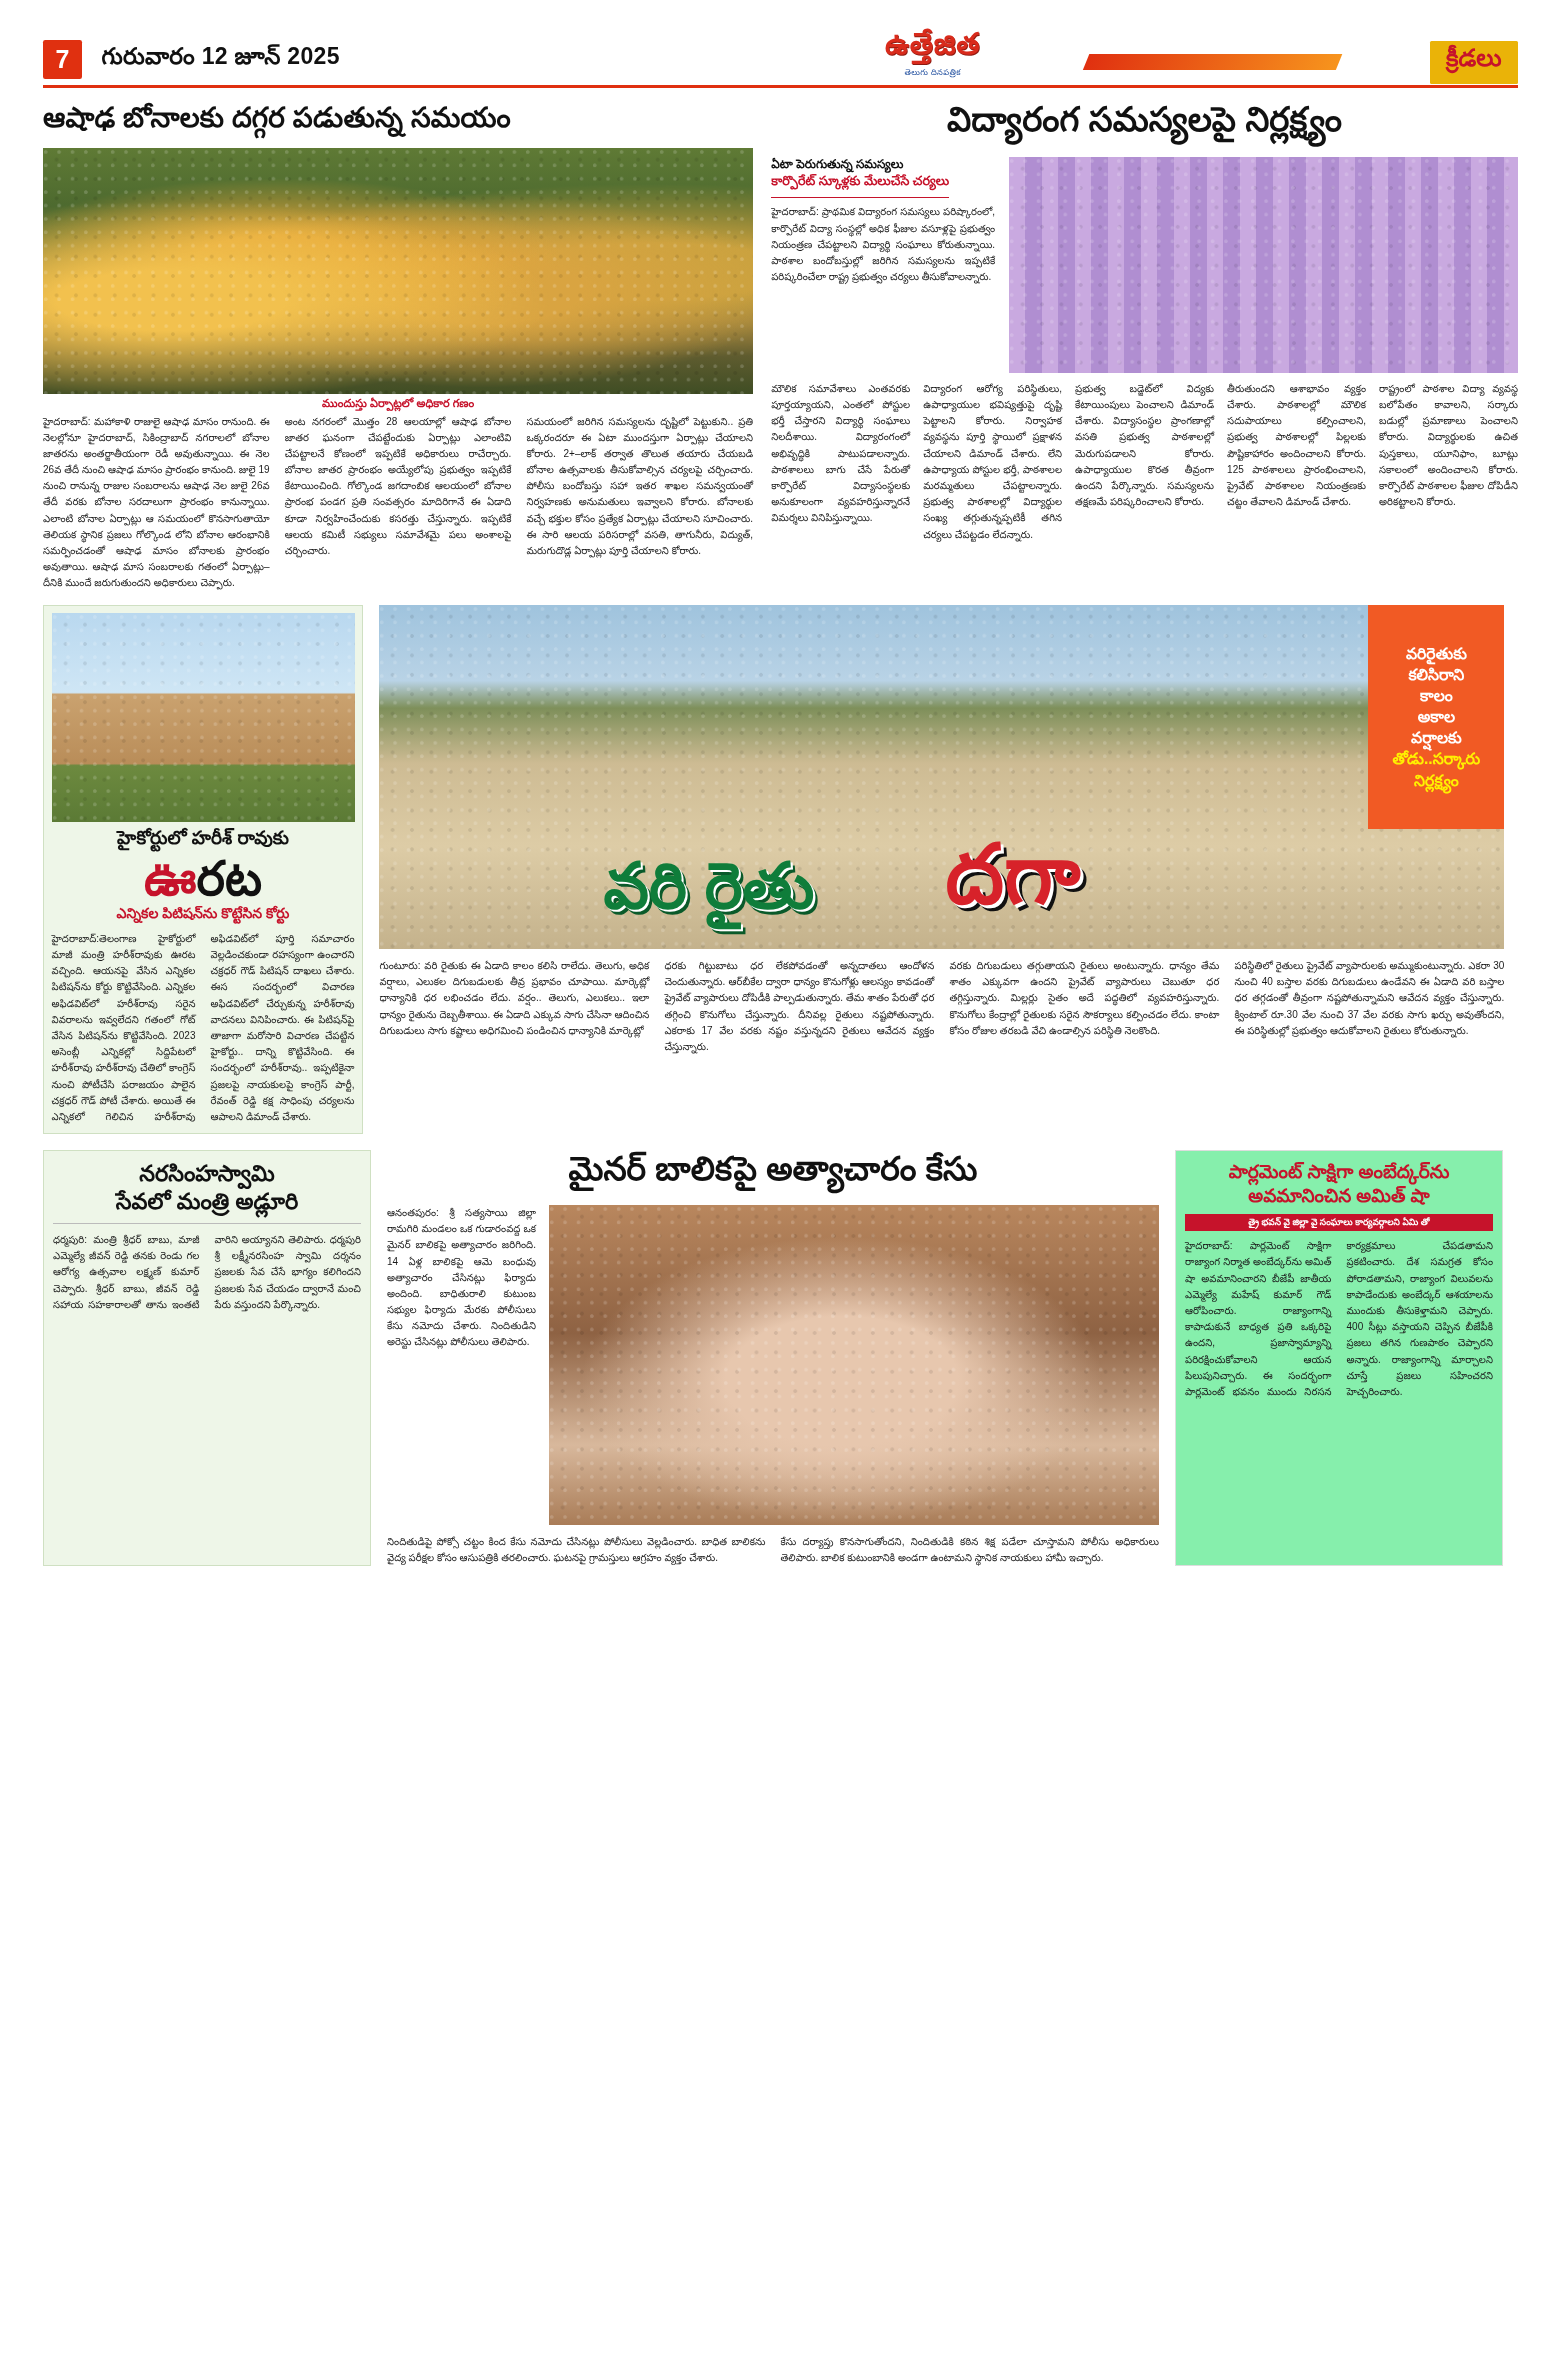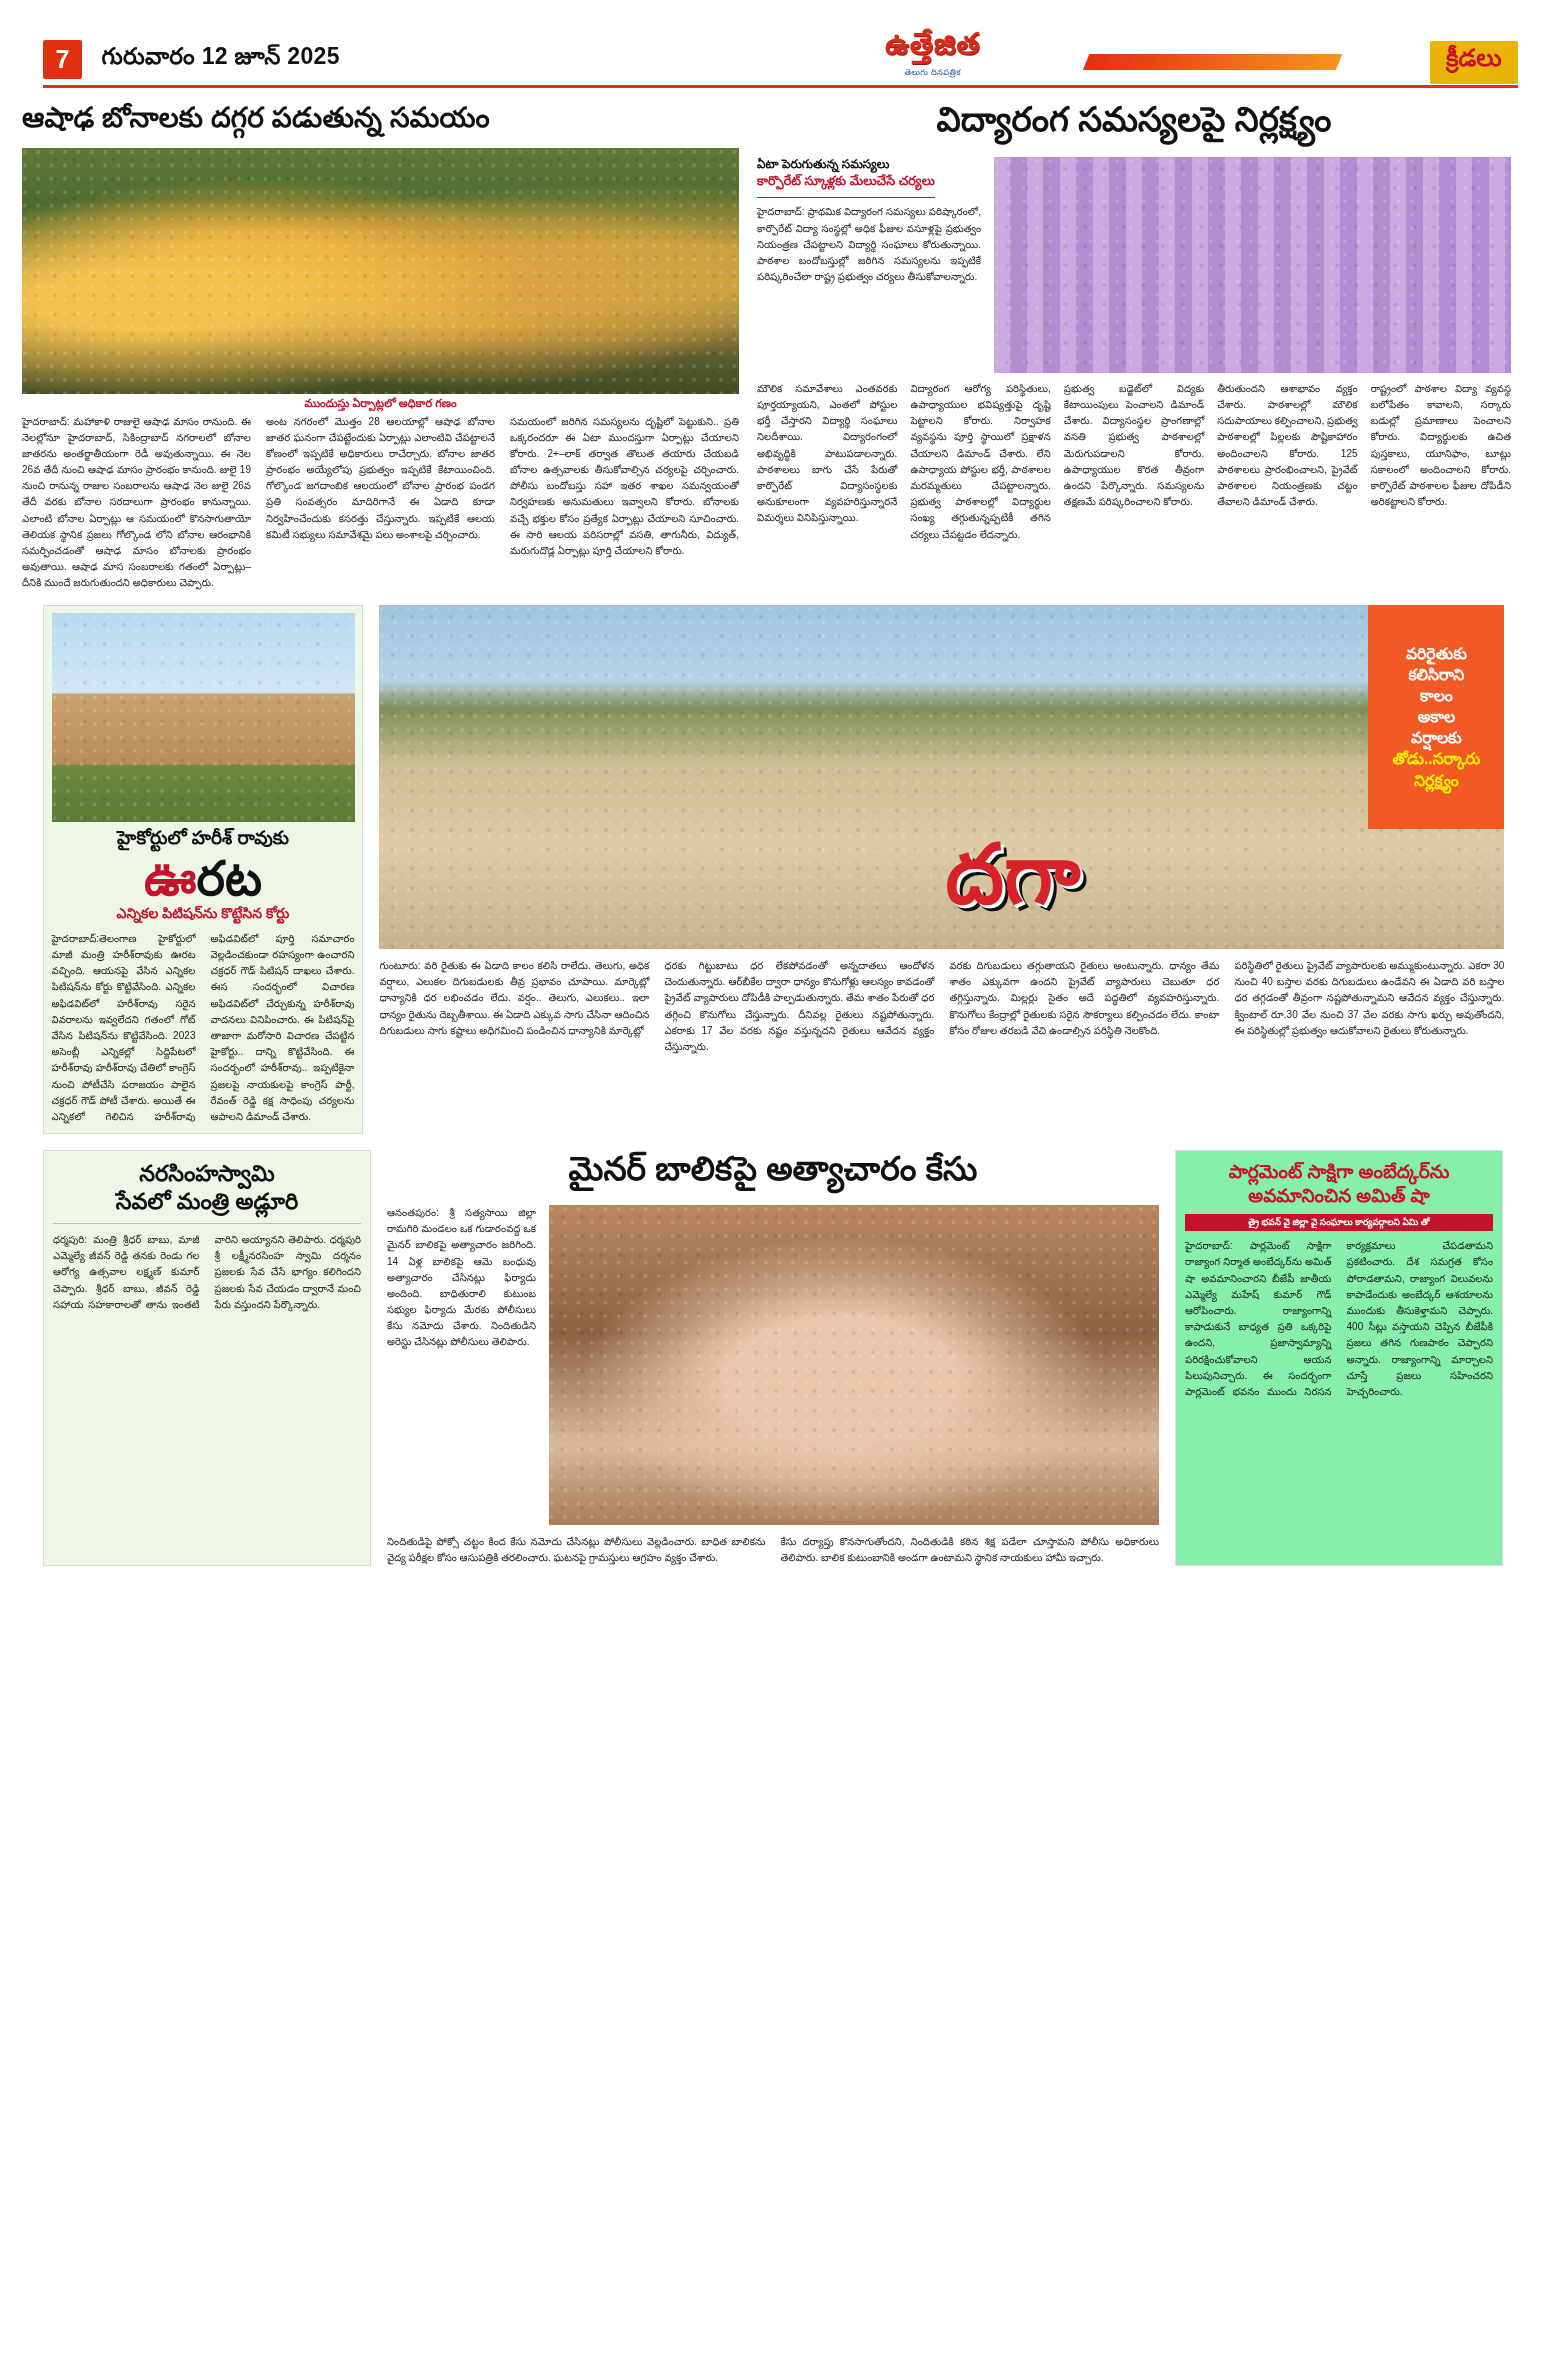--- a/index.html
+++ b/index.html
@@ -95,21 +95,21 @@
     font-weight: bold;
     color:#c6132b;
     border-bottom: 1.5px solid #c6132b;
     display:inline-block;
     padding-bottom:6px;
     margin-bottom: 6px;
   }
 
   
   .sec1 {
-    margin: 9px 43px 0 22px;
+    margin: 9px 43px 0 43px;
     display: flex;
     gap: 18px;
   }
   .sec1-left { width: 717px; }
   .sec1-right { width: 754px; }
   .head-left {
     font-size: 28px;
     font-weight: bold;
     color: #111;
     letter-spacing: 0.1px;
@@ -289,20 +289,21 @@
       <div class="oorata"><span class="red">ఊ</span><span>రట</span></div>
       <div class="harish-sub">ఎన్నికల పిటిషన్‌ను కొట్టేసిన కోర్టు</div>
       <div class="body-col two-col-2">హైదరాబాద్:తెలంగాణ హైకోర్టులో మాజీ మంత్రి హరీశ్‌రావుకు ఊరట వచ్చింది. ఆయనపై వేసిన ఎన్నికల పిటిషన్‌ను కోర్టు కొట్టివేసింది. ఎన్నికల అఫిడవిట్‌లో హరీశ్‌రావు సరైన వివరాలను ఇవ్వలేదని గతంలో గోట్ వేసిన పిటిషన్‌ను కొట్టివేసింది. 2023 అసెంబ్లీ ఎన్నికల్లో సిద్దిపేటలో హరీశ్‌రావు హరీశ్‌రావు చేతిలో కాంగ్రెస్ నుంచి పోటీచేసి పరాజయం పాలైన చక్రధర్ గౌడ్ పోటీ చేశారు. అయితే ఈ ఎన్నికలో గెలిచిన హరీశ్‌రావు అఫిడవిట్‌లో పూర్తి సమాచారం వెల్లడించకుండా రహస్యంగా ఉంచారని చక్రధర్ గౌడ్ పిటిషన్ దాఖలు చేశారు. ఈస సందర్భంలో విచారణ అఫిడవిట్‌లో చేర్చుకున్న హరీశ్‌రావు వాదనలు వినిపించారు. ఈ పిటిషన్‌పై తాజాగా మరోసారి విచారణ చేపట్టిన హైకోర్టు.. దాన్ని కొట్టివేసింది. ఈ సందర్భంలో హరీశ్‌రావు.. ఇప్పటికైనా ప్రజలపై నాయకులపై కాంగ్రెస్ పార్టీ, రేవంత్ రెడ్డి కక్ష సాధింపు చర్యలను ఆపాలని డిమాండ్ చేశారు.</div>
     </div>
 
     <div class="sec2-right">
       <div class="farmer-banner">
         <div class="photo photo-farmer">
             <div class="ph-grain"></div>
           </div>
+        <div class="title-vari">వరి రైతు</div>
         <div class="title-daga">దగా</div>
         <div class="farmer-sidebar">
           <div>వరిరైతుకు</div>
           <div>కలిసిరాని</div>
           <div>కాలం</div>
           <div>అకాల</div>
           <div>వర్షాలకు</div>
           <div class="y">తోడు..సర్కారు</div>
           <div class="y">నిర్లక్ష్యం</div>
         </div>

